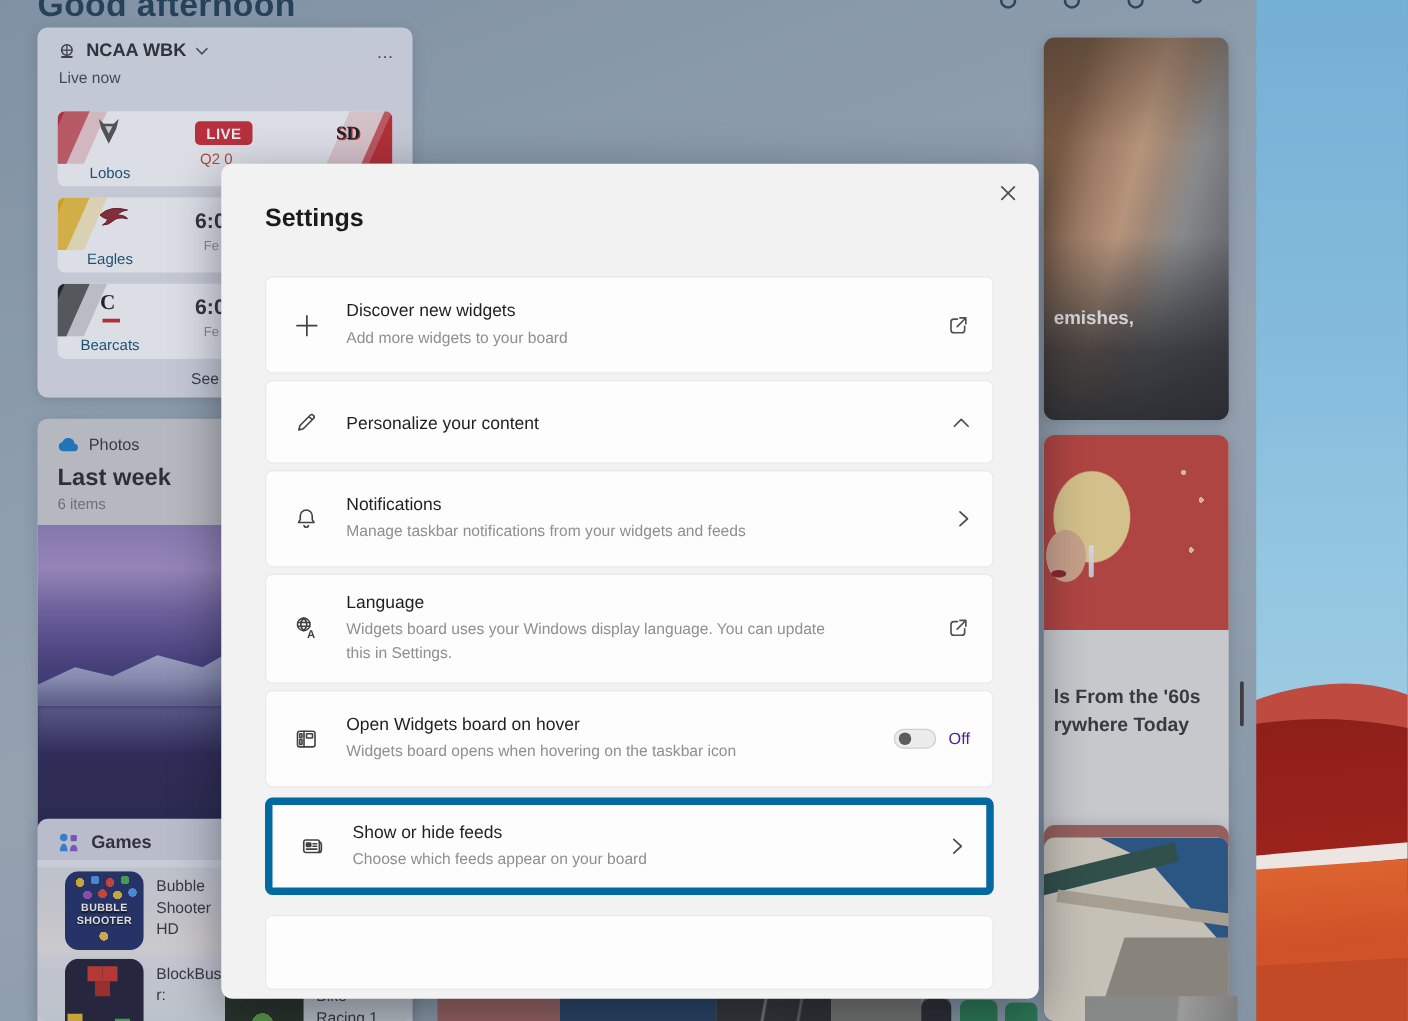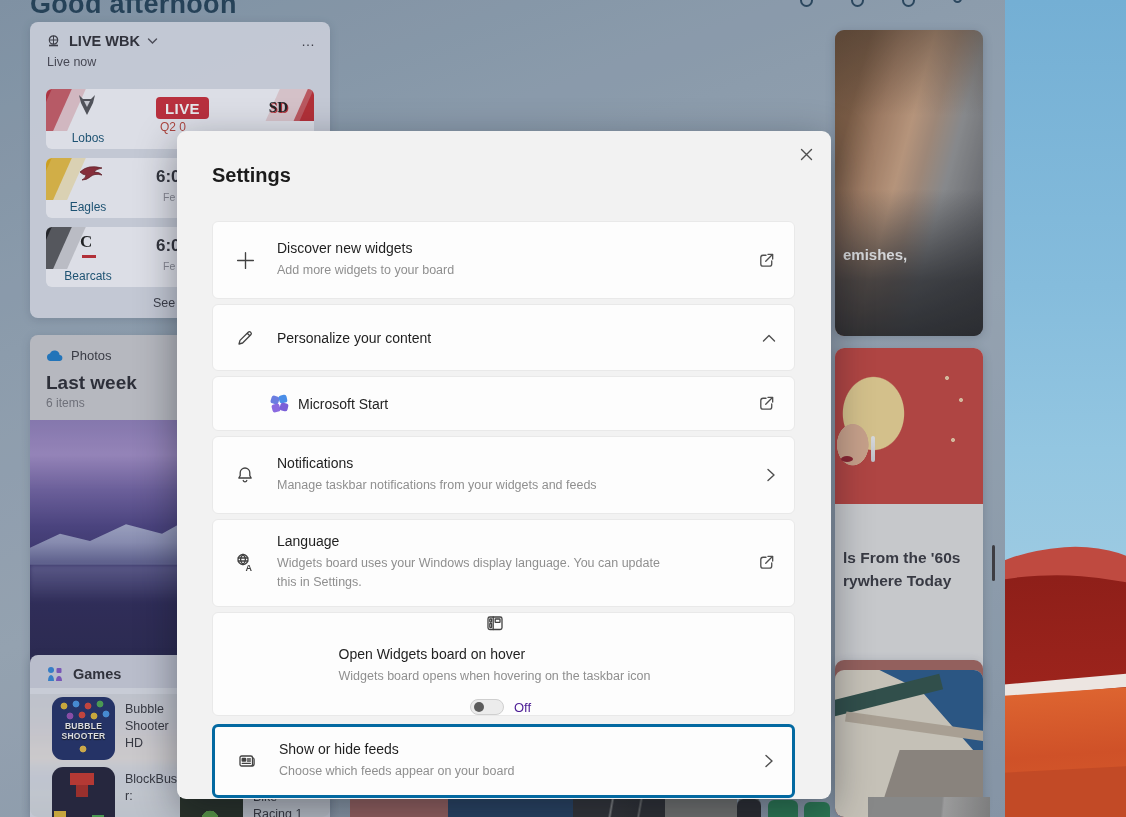--- a/index.html
+++ b/index.html
@@ -32,25 +32,25 @@
   .ncaa-head { display:flex; align-items:center; padding:11px 14px 4px 16px; }
   .ncaa-title { font-size:14.5px; font-weight:bold; color:#23232b; margin-left:8px; }
   .ncaa-chev { font-size:11px; color:#44444e; margin-left:7px; }
   .ncaa-more { margin-left:auto; color:#33333b; font-size:14px; letter-spacing:1px; cursor:default; }
   .live-now { margin:2px 0 20px 17px; font-size:12.5px; color:#3d3d48; }
   .gpill { position:relative; margin:0 16px 9px 16px; height:60px; background:rgba(247,247,251,.95); border-radius:6px; overflow:hidden; }
   .gpill .logo-band { position:absolute; top:0; width:78px; height:42px; overflow:hidden; }
   .band-stripe { position:absolute; top:-6px; left:-18px; width:34px; height:56px; transform:skewX(-24deg); }
   .band-stripe.light { opacity:.45; left:-4px; }
   .team-name { position:absolute; bottom:4px; left:0; width:84px; text-align:center; font-size:12px; color:#0c4a6e; }
-  .live-badge { position:absolute; left:110px; top:8px; background:#c9202e; color:#fff; font-size:15px; font-weight:bold; padding:2.5px 9px; border-radius:4px; letter-spacing:.4px; }
+  .live-badge { position:absolute; left:110px; top:8px; background:#c9202e; color:#fff; font-size:12px; font-weight:bold; padding:2.5px 9px; border-radius:4px; letter-spacing:.4px; }
   .live-sub { position:absolute; left:114px; top:31px; color:#b93a30; font-size:12px; }
   .game-time { position:absolute; left:110px; top:9px; font-size:17px; font-weight:600; color:#26262e; }
   .game-date { position:absolute; left:117px; top:33px; font-size:10.5px; color:#8b8b95; }
-  .logo-right { position:absolute; right:0; top:0; width:70px; height:32px; overflow:hidden; }
+  .logo-right { position:absolute; right:0; top:0; width:70px; height:42px; overflow:hidden; }
   .band-stripe-r { position:absolute; top:-6px; right:-18px; width:34px; height:56px; transform:skewX(-24deg); background:#c02027; }
   .band-stripe-r.light { opacity:.4; right:10px; }
   .sd-logo { position:absolute; right:26px; top:10px; font-weight:bold; font-size:15px; color:#111; text-shadow:1px 1px 0 #c02027; font-family:"Liberation Serif",serif; }
   .wolf { position:absolute; left:28px; top:3px; }
   .eagle-swoosh { position:absolute; left:30px; top:6px; width:30px; height:26px; }
   .cin-c { position:absolute; left:34px; top:5px; font-weight:bold; font-size:17px; color:#111; font-family:"Liberation Serif",serif; }
   .cin-bar { position:absolute; left:36px; top:28px; width:14px; height:3px; background:#c02027; }
   .see-more { position:absolute; bottom:8px; left:70px; width:160px; text-align:center; font-size:12.5px; color:#33333d; cursor:default; }
 
   
@@ -135,22 +135,22 @@
   .srow .rtitle { font-size:14px; color:#1f1f1f; }
   .srow .rsub { font-size:12.5px; color:#8f8f8f; margin-top:5px; line-height:1.55; max-width:430px; }
   .srow .racc { flex:none; margin-left:12px; display:flex; align-items:center; gap:10px; }
   .row-discover { min-height:78px; }
   .row-personalize { min-height:67px; }
   .row-msstart { min-height:55px; }
   .row-msstart .rtxt { display:flex; align-items:center; gap:10px; padding:10px 0; }
   .row-msstart { padding-left:58px; }
   .row-notifications { min-height:78px; }
   .row-language { min-height:81px; }
-  .row-hover { min-height:78px; margin-bottom:8px;flex-direction:column; }
-  .row-feeds { min-height:74px; border:3px solid #0369a1; margin-bottom:16px; }
+  .row-hover { min-height:78px; margin-bottom:8px; }
+  .row-feeds { min-height:74px; border:6px solid #0369a1; margin-bottom:16px; }
   .row-partial { min-height:60px; }
   .off-label { font-size:13px; color:#4c1d95; }
   .toggle { width:34px; height:16px; background:#ececec; border:1px solid #cfcfcf; border-radius:9px; position:relative; cursor:default; }
   .toggle .knob { position:absolute; left:3px; top:2px; width:10px; height:10px; border-radius:50%; background:#5c5c5c; }
   .msstart-logo { width:17px; height:17px; position:relative; flex:none; }
   .msstart-logo i { position:absolute; width:8px; height:8px; border-radius:2.5px; }
   .msstart-logo i:nth-child(1){ left:0; top:1px; background:#6a7de0; transform:rotate(18deg); }
   .msstart-logo i:nth-child(2){ left:8px; top:0; background:#4a8ee8; transform:rotate(-12deg); }
   .msstart-logo i:nth-child(3){ left:1px; top:9px; background:#8a6ae0; transform:rotate(-15deg); }
   .msstart-logo i:nth-child(4){ left:9px; top:8px; background:#7a5fd8; transform:rotate(14deg); }
@@ -181,21 +181,21 @@
       <div class="ticon" style="width:9px;height:9px;"></div>
     </div>
 
     <div class="wcard ncaa">
       <div class="ncaa-head">
         <svg width="15" height="15" viewBox="0 0 15 15">
             <circle cx="7.5" cy="6" r="4.2" fill="none" stroke="#33333b" stroke-width="1.2"></circle>
             <path d="M3.4 6h8.2M7.5 1.8v8.4" stroke="#33333b" stroke-width="1" fill="none"></path>
             <path d="M3 11.5h9" stroke="#33333b" stroke-width="1.6"></path>
           </svg>
-        <span class="ncaa-title">LIVE WBK</span>
+        <span class="ncaa-title">NCAA WBK</span>
         <svg class="ncaa-chev" width="11" height="8" viewBox="0 0 11 8">
             <path d="M1.5 2l4 4 4-4" stroke="#44444e" stroke-width="1.4" fill="none" stroke-linecap="round"></path>
           </svg>
         <span class="ncaa-more">…</span>
       </div>
       <div class="live-now">Live now</div>
 
       <div class="gpill">
         <div class="logo-band" style="left:0;">
           <div class="band-stripe" style="background:#ba2532;"></div>
@@ -362,36 +362,20 @@
         <div class="rtxt">
             <div class="rtitle">Personalize your content</div>
           </div>
         <div class="racc">
             <svg class="acc" width="14" height="10" viewBox="0 0 14 10">
               <path d="M1.5 8l5.5-5.5L12.5 8"></path>
             </svg>
           </div>
       </div>
 
-      <div class="srow row-msstart">
-        <div class="rtxt">
-          <div class="msstart-logo">
-              <i></i>
-              <i></i>
-              <i></i>
-              <i></i>
-            </div>
-          <div class="rtitle">Microsoft Start</div>
-        </div>
-        <div class="racc">
-            <svg class="acc" width="19" height="19" viewBox="0 0 20 20">
-              <path d="M9.5 4.5H6.4A2.4 2.4 0 0 0 4 6.9v6.7A2.4 2.4 0 0 0 6.4 16h6.7a2.4 2.4 0 0 0 2.4-2.4v-3.1M11.5 3.5H16.5V8.5M16 4l-6.8 6.8"></path>
-            </svg>
-          </div>
-      </div>
 
       <div class="srow row-notifications">
         <div class="ric">
             <svg class="sicon" width="20" height="20" viewBox="0 0 20 20">
               <path d="M10 3a4.8 4.8 0 0 0-4.8 4.8v2.9L3.8 13h12.4l-1.4-2.3V7.8A4.8 4.8 0 0 0 10 3zM8.2 15.5a1.9 1.9 0 0 0 3.6 0"></path>
             </svg>
           </div>
         <div class="rtxt">
           <div class="rtitle">Notifications</div>
           <div class="rsub">Manage taskbar notifications from your widgets and feeds</div>

